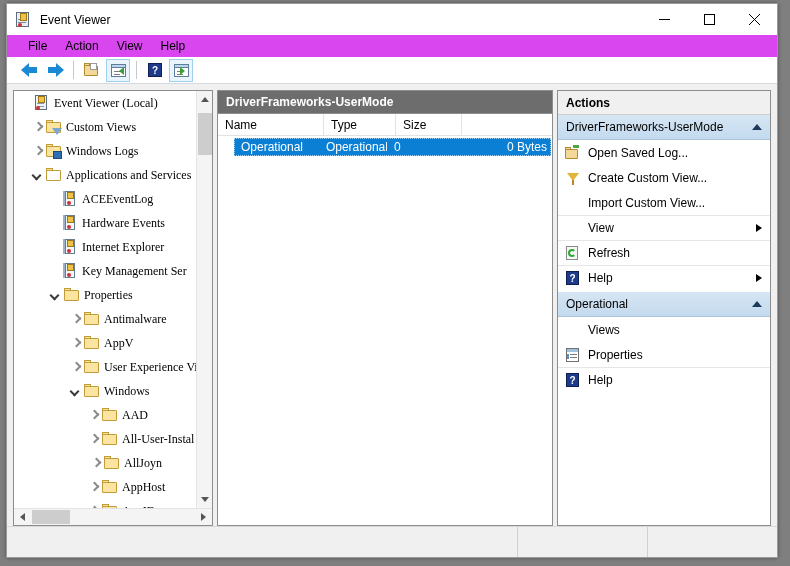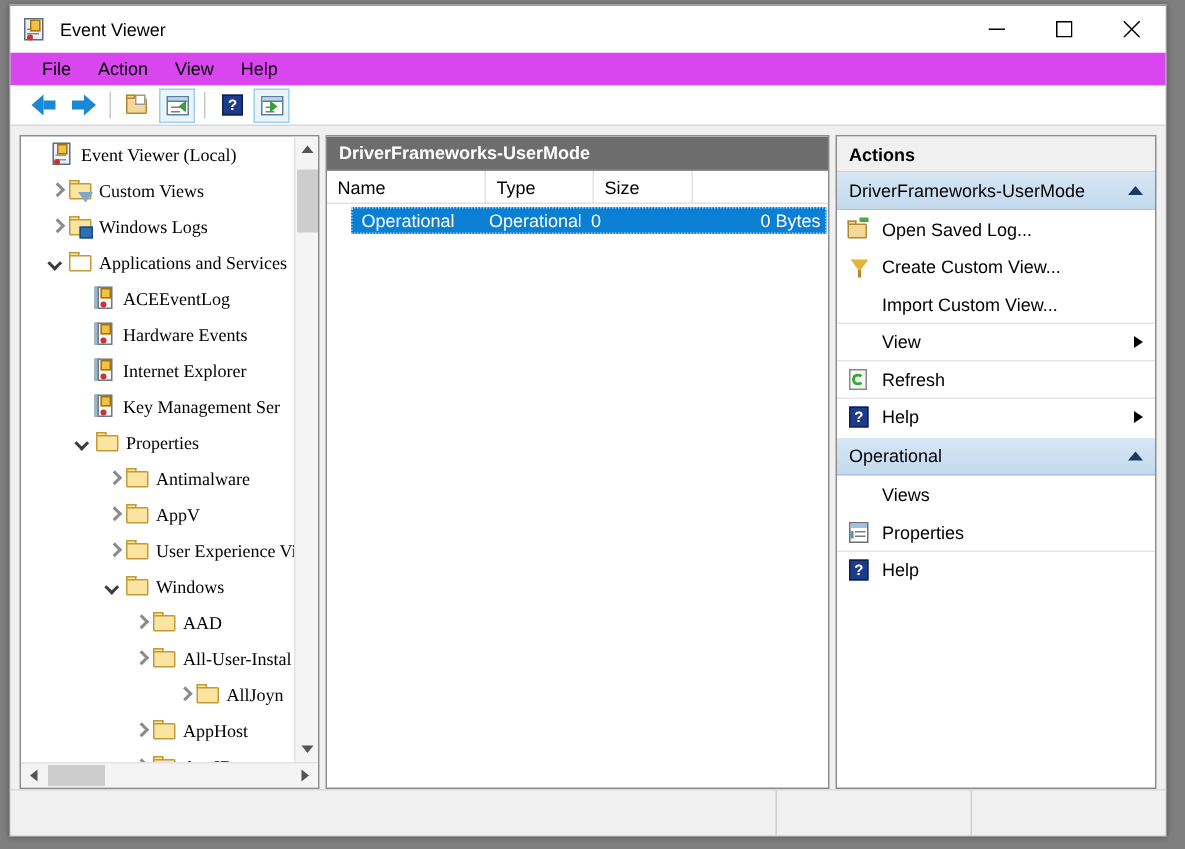--- a/index.html
+++ b/index.html
@@ -612,21 +612,21 @@
         <div class="tree-row" style="padding-left:70px">
           <span class="tw">
               <span class="chev right"></span>
             </span>
           <span class="ic ic-folder">
               <span class="tab"></span>
               <span class="body"></span>
             </span>
           <span class="tree-label">All-User-Instal</span>
         </div>
-        <div class="tree-row" style="padding-left:99px">
+        <div class="tree-row" style="padding-left:72px">
           <span class="tw">
               <span class="chev right"></span>
             </span>
           <span class="ic ic-folder">
               <span class="tab"></span>
               <span class="body"></span>
             </span>
           <span class="tree-label">AllJoyn</span>
         </div>
         <div class="tree-row" style="padding-left:70px">

